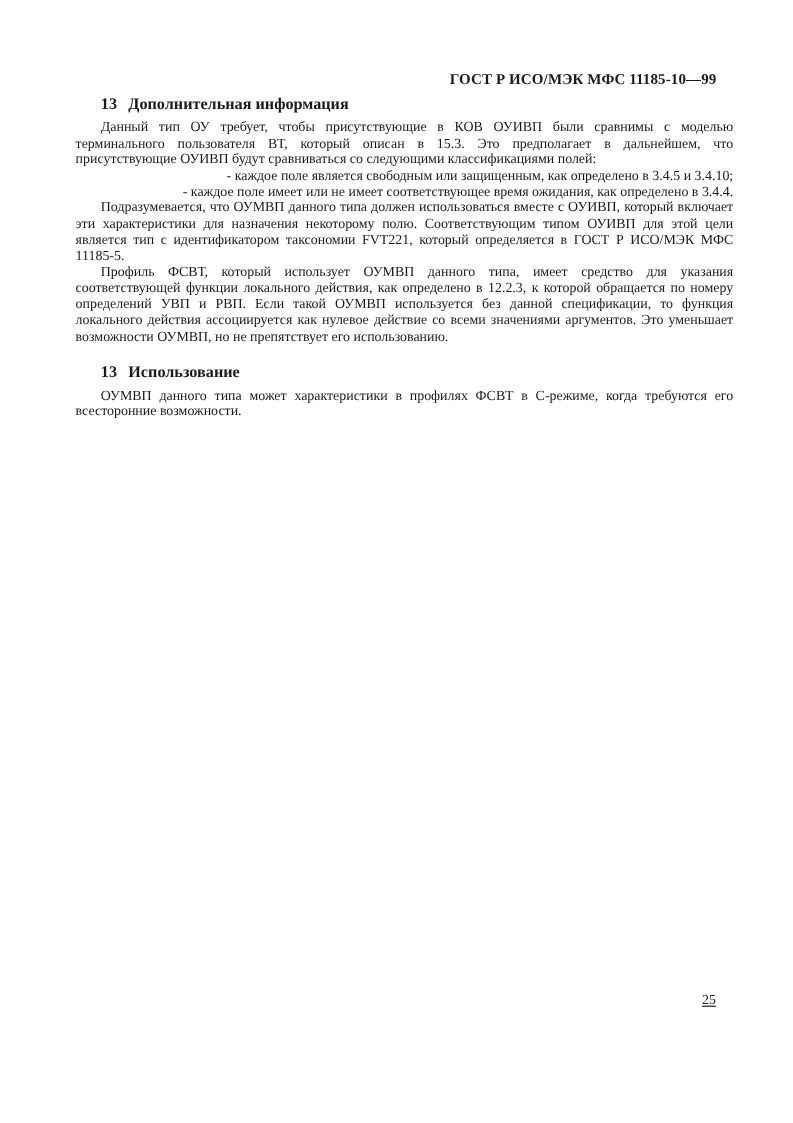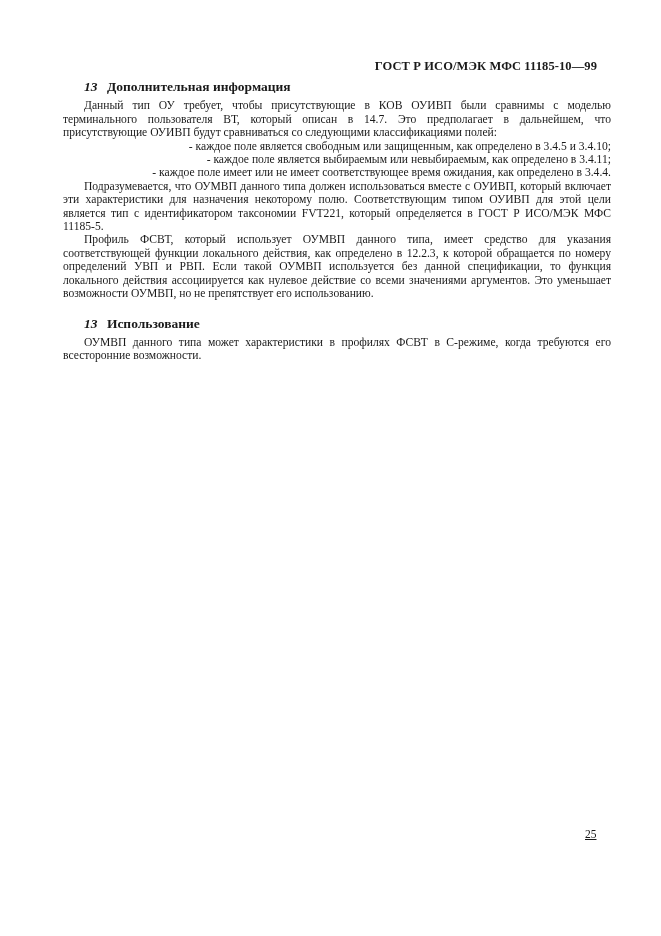--- a/index.html
+++ b/index.html
@@ -1,39 +1,38 @@
 <!DOCTYPE html>
 <html><head>
 <meta charset="utf-8">
 <style>
   html, body { margin: 0; padding: 0; background: #ffffff; }
   body { width: 661px; height: 936px; position: relative; overflow: hidden;
          font-family: "Liberation Serif", "DejaVu Serif", serif; color: #1a1a1a; }
   .page-header { position: absolute; top: 44px; right: 64px; font-weight: bold; font-size: 12.5px; letter-spacing: 0.1px; margin-top: 15px; }
   .content { position: absolute; left: 63px; top: 80px; width: 548px; font-size: 11.6px; line-height: 13.4px; }
   .section-title { font-weight: bold; font-size: 13.5px; margin: 0 0 6px 21px; }
-  .section-title .num { margin-right: 6px; font-style: italic; }
+  .section-title .num { margin-right: 6px; }
   p { margin: 0; text-align: justify; text-indent: 21px; }
   .list-item { margin: 0; text-indent: 0; padding-left: 40px; text-align: right; }
   .section-gap { height: 16px; }
   .page-number { position: absolute; top: 828px; left: 585px; font-size: 11.5px; text-decoration: underline; }
 </style>
 </head>
 <body>
 
 <div class="page-header">ГОСТ Р ИСО/МЭК МФС 11185-10—99</div>
 
 <div class="content">
   <div class="section-title">
     <span class="num">13</span>
     <span>Дополнительная информация</span>
   </div>
-  <p>Данный тип ОУ требует, чтобы присутствующие в КОВ ОУИВП были сравнимы с моделью терминального пользователя ВТ, который описан в 14.7. Это предполагает в дальнейшем, что присутствующие ОУИВП будут сравниваться со следующими классификациями полей:</p>
+  <p>Данный тип ОУ требует, чтобы присутствующие в КОВ ОУИВП были сравнимы с моделью терминального пользователя ВТ, который описан в 15.3. Это предполагает в дальнейшем, что присутствующие ОУИВП будут сравниваться со следующими классификациями полей:</p>
   <p class="list-item">- каждое поле является свободным или защищенным, как определено в 3.4.5 и 3.4.10;</p>
-  <p class="list-item">- каждое поле является выбираемым или невыбираемым, как определено в 3.4.11;</p>
   <p class="list-item">- каждое поле имеет или не имеет соответствующее время ожидания, как определено в 3.4.4.</p>
   <p>Подразумевается, что ОУМВП данного типа должен использоваться вместе с ОУИВП, который включает эти характеристики для назначения некоторому полю. Соответствующим типом ОУИВП для этой цели является тип с идентификатором таксономии FVT221, который определяется в ГОСТ Р ИСО/МЭК МФС 11185-5.</p>
   <p>Профиль ФСВТ, который использует ОУМВП данного типа, имеет средство для указания соответствующей функции локального действия, как определено в 12.2.3, к которой обращается по номеру определений УВП и РВП. Если такой ОУМВП используется без данной спецификации, то функция локального действия ассоциируется как нулевое действие со всеми значениями аргументов. Это уменьшает возможности ОУМВП, но не препятствует его использованию.</p>
 
   <div class="section-gap"></div>
 
   <div class="section-title">
     <span class="num">13</span>
     <span>Использование</span>
   </div>

